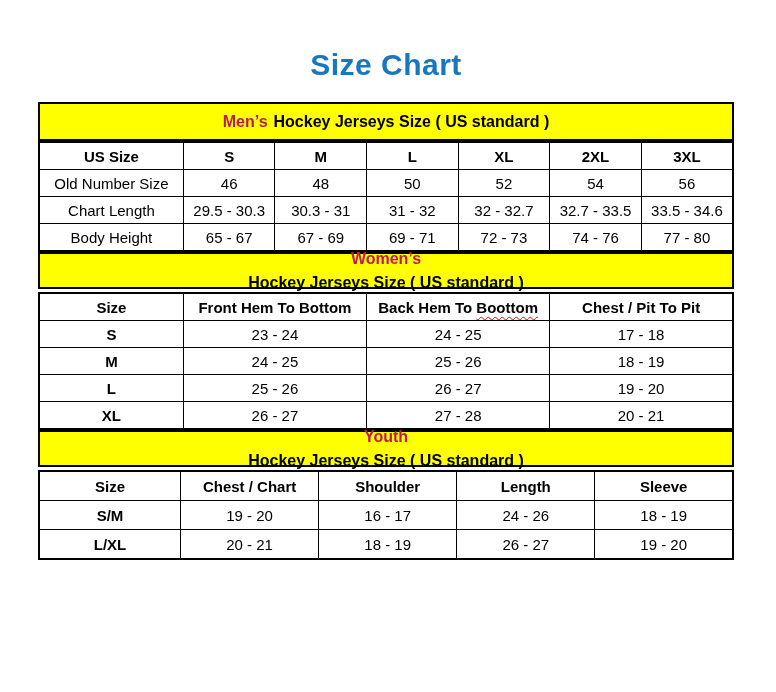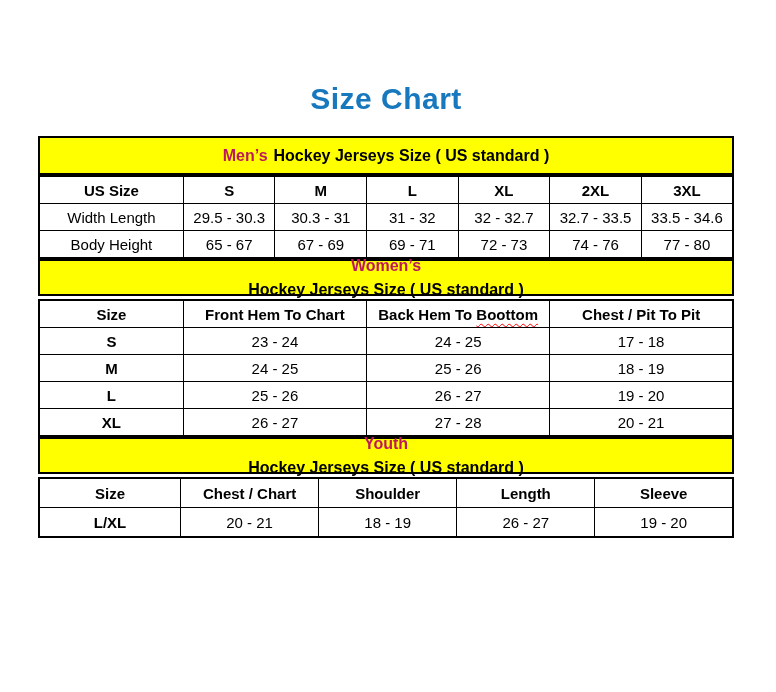--- a/index.html
+++ b/index.html
@@ -8,21 +8,21 @@
     background: #ffffff;
     width: 776px;
     height: 692px;
     font-family: "Liberation Sans", "DejaVu Sans", sans-serif;
     color: #000;
     overflow: hidden;
   }
   .page {
     width: 696px;
     margin-left: 38px;
-    padding-top: 80px;
+    padding-top: 46px;
   }
   .page-title {
     margin: 0 0 18px 0;
     text-align: center;
     font-size: 30px;
     line-height: 38px;
     font-weight: 700;
     color: #1778BE;
     letter-spacing: 0.5px;
   }
@@ -97,21 +97,30 @@
             <th>S</th>
             <th>M</th>
             <th>L</th>
             <th>XL</th>
             <th>2XL</th>
             <th>3XL</th>
           </tr>
         </thead>
         <tbody>
           <tr>
-            <td>Width Length</td>
+            <td>Old Number Size</td>
+            <td>46</td>
+            <td>48</td>
+            <td>50</td>
+            <td>52</td>
+            <td>54</td>
+            <td>56</td>
+          </tr>
+          <tr>
+            <td>Chart Length</td>
             <td>29.5 - 30.3</td>
             <td>30.3 - 31</td>
             <td>31 - 32</td>
             <td>32 - 32.7</td>
             <td>32.7 - 33.5</td>
             <td>33.5 - 34.6</td>
           </tr>
           <tr>
             <td>Body Height</td>
             <td>65 - 67</td>
@@ -133,21 +142,21 @@
     <table class="t-womens">
       <colgroup>
         <col style="width:20.8%">
           <col style="width:26.4%">
           <col style="width:26.4%">
           <col style="width:26.4%">
       </colgroup>
     <thead>
           <tr>
             <th>Size</th>
-            <th>Front Hem To Chart</th>
+            <th>Front Hem To Bottom</th>
             <th><span>Back Hem To </span><span class="squiggle">Boottom</span></th>
             <th>Chest / Pit To Pit</th>
           </tr>
         </thead>
         <tbody>
           <tr>
             <td class="bold">S</td>
             <td>23 - 24</td>
             <td>24 - 25</td>
             <td>17 - 18</td>
@@ -191,20 +200,27 @@
           <tr>
             <th>Size</th>
             <th>Chest / Chart</th>
             <th>Shoulder</th>
             <th>Length</th>
             <th>Sleeve</th>
           </tr>
         </thead>
         <tbody>
           <tr>
+            <td class="bold">S/M</td>
+            <td>19 - 20</td>
+            <td>16 - 17</td>
+            <td>24 - 26</td>
+            <td>18 - 19</td>
+          </tr>
+          <tr>
             <td class="bold">L/XL</td>
             <td>20 - 21</td>
             <td>18 - 19</td>
             <td>26 - 27</td>
             <td>19 - 20</td>
           </tr>
         </tbody>
       </table>
   </section>
 

